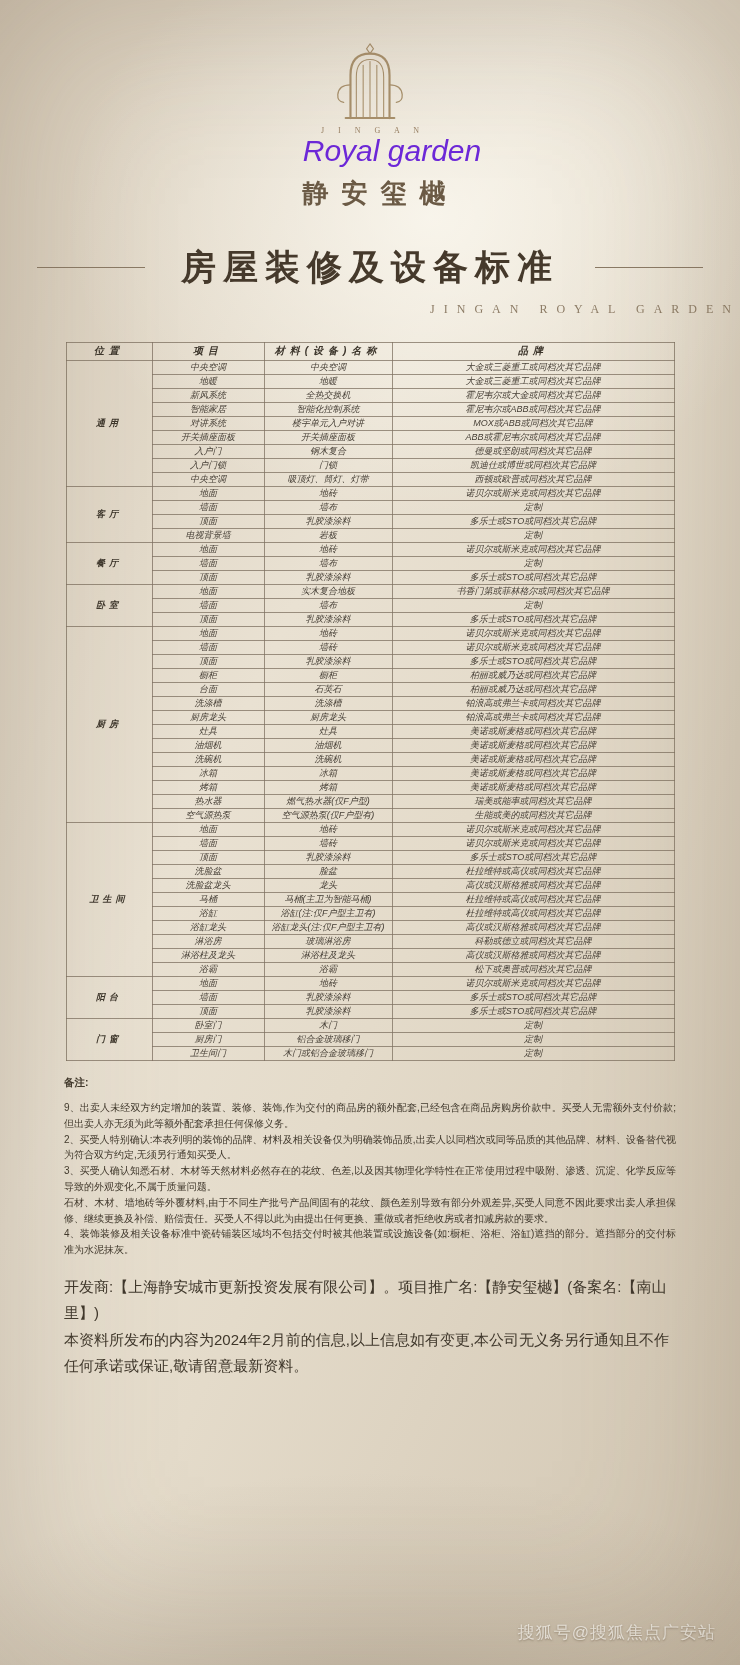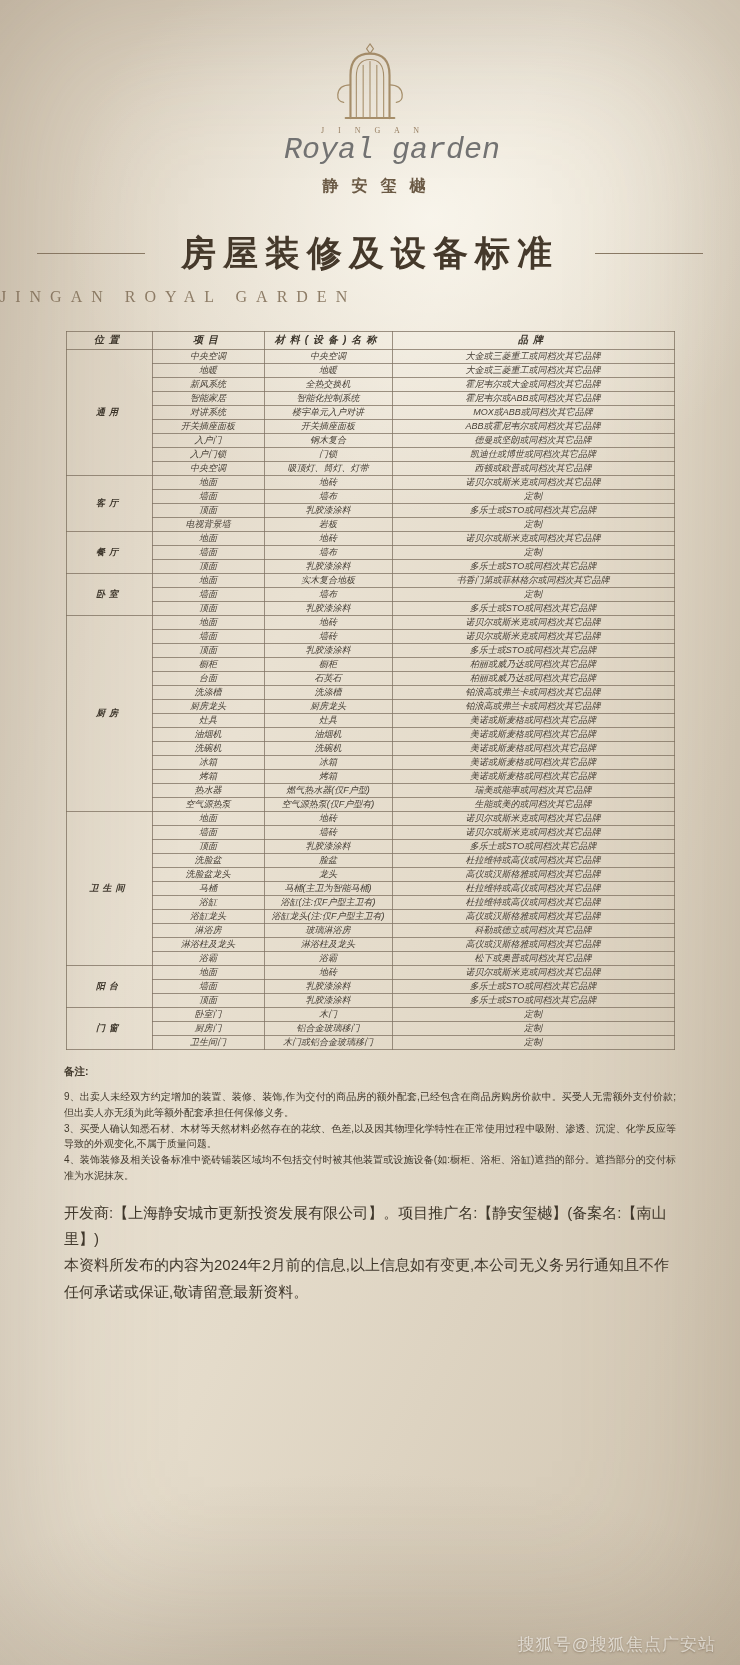--- a/index.html
+++ b/index.html
@@ -16,31 +16,31 @@
   }
   .page { width:740px; height:1665px; position:relative; }
   .vignette { position:absolute; inset:0; pointer-events:none;
     box-shadow: inset 0 0 170px rgba(115,97,73,.30); }
 
   
   .logo-block { padding-top:40px; text-align:center; }
   .logo-arch { display:block; margin:0 auto; }
   .jingan-small { font-size:8px; letter-spacing:6px; color:#9a8265; margin-top:4px;
     font-family:"Liberation Serif", serif; padding-left:6px; }
-  .script-name { font-family:Liberation Mono, monospace; font-style:italic; font-size:30px;
-    color:#737373; line-height:1.05;padding-left:44px; }
-  .cn-name { font-size:16px; letter-spacing:13px; padding-left:21px; color:#6b5a45;
+  .script-name { font-family:Liberation Sans, sans-serif; font-style:italic; font-size:30px;
+    color:#6d28d9; line-height:1.05;padding-left:44px; }
+  .cn-name { font-size:26px; letter-spacing:13px; padding-left:21px; color:#6b5a45;
     margin-top:9px; font-family:"Liberation Serif", serif; font-weight:bold; }
 
   
   .title-row { margin-top:33px; display:flex; align-items:center; justify-content:center; gap:36px; }
   .hline { width:108px; height:1px; background:#8a7a65; }
   .title { font-family:"Liberation Serif", serif; font-size:35px; font-weight:bold;
     color:#45392b; letter-spacing:7px; white-space:nowrap; }
-  .subtitle { text-align:left; margin-top:11px; font-size:16px; letter-spacing:9px;
+  .subtitle { text-align:right; margin-top:11px; font-size:12px; letter-spacing:9px;
     color:#8d7c66; font-family:"Liberation Serif", serif; }
 
   
   .spec-table { width:608px; margin:25px auto 0; border-collapse:collapse; table-layout:fixed;font-style:italic; }
   .spec-table th, .spec-table td {
     border:1px solid rgba(125,112,96,.75);
     font-size:9px; line-height:1.15;
     padding:1px 2px; text-align:center; vertical-align:middle;
     color:#463f36; height:14px; white-space:nowrap; overflow:hidden;
   }
@@ -51,21 +51,21 @@
   .notes { width:612px; margin:13px auto 0; font-size:10px; line-height:1.58;
     text-align:justify; color:#3f372b; }
   .notes-title { font-weight:bold; font-size:10.5px; margin-bottom:10px; }
   .notes p { margin:0; }
 
   
   .footer { width:612px; margin:16px auto 0; font-size:15px; line-height:1.75; color:#3f372b; }
   .footer p { margin:0; }
 
   
-  .watermark { position:absolute; right:24px; bottom:9px; font-size:17px;
+  .watermark { position:absolute; right:24px; bottom:21px; font-size:17px;
     color:#f0ece4; text-shadow:0 1px 2px rgba(105,90,70,.55); letter-spacing:1px; }
 </style>
 </head>
 <body>
 
 <div class="page">
 
   <div class="logo-block">
     <svg class="logo-arch" width="96" height="82" viewBox="0 0 96 84" fill="none" stroke="#a8906c" stroke-linecap="round">
       <path d="M48 4 L51.5 9 L48 14 L44.5 9 Z" stroke-width="1.2"></path>
@@ -364,21 +364,23 @@
           <td>木门或铝合金玻璃移门</td>
           <td>定制</td>
         </tr>
       </tbody>
   </table>
 
   <div class="notes">
     <div class="notes-title">备注:</div>
     <div>
         <p>9、出卖人未经双方约定增加的装置、装修、装饰,作为交付的商品房的额外配套,已经包含在商品房购房价款中。买受人无需额外支付价款;但出卖人亦无须为此等额外配套承担任何保修义务。</p>
+        <p>2、买受人特别确认:本表列明的装饰的品牌、材料及相关设备仅为明确装饰品质,出卖人以同档次或同等品质的其他品牌、材料、设备替代视为符合双方约定,无须另行通知买受人。</p>
         <p>3、买受人确认知悉石材、木材等天然材料必然存在的花纹、色差,以及因其物理化学特性在正常使用过程中吸附、渗透、沉淀、化学反应等导致的外观变化,不属于质量问题。</p>
+        <p>石材、木材、墙地砖等外覆材料,由于不同生产批号产品间固有的花纹、颜色差别导致有部分外观差异,买受人同意不因此要求出卖人承担保修、继续更换及补偿、赔偿责任。买受人不得以此为由提出任何更换、重做或者拒绝收房或者扣减房款的要求。</p>
         <p>4、装饰装修及相关设备标准中瓷砖铺装区域均不包括交付时被其他装置或设施设备(如:橱柜、浴柜、浴缸)遮挡的部分。遮挡部分的交付标准为水泥抹灰。</p>
       </div>
   </div>
 
   <div class="footer">
     <p>开发商:【上海静安城市更新投资发展有限公司】。项目推广名:【静安玺樾】(备案名:【南山里】)</p>
     <p>本资料所发布的内容为2024年2月前的信息,以上信息如有变更,本公司无义务另行通知且不作任何承诺或保证,敬请留意最新资料。</p>
   </div>
 
   <div class="watermark">搜狐号@搜狐焦点广安站</div>

